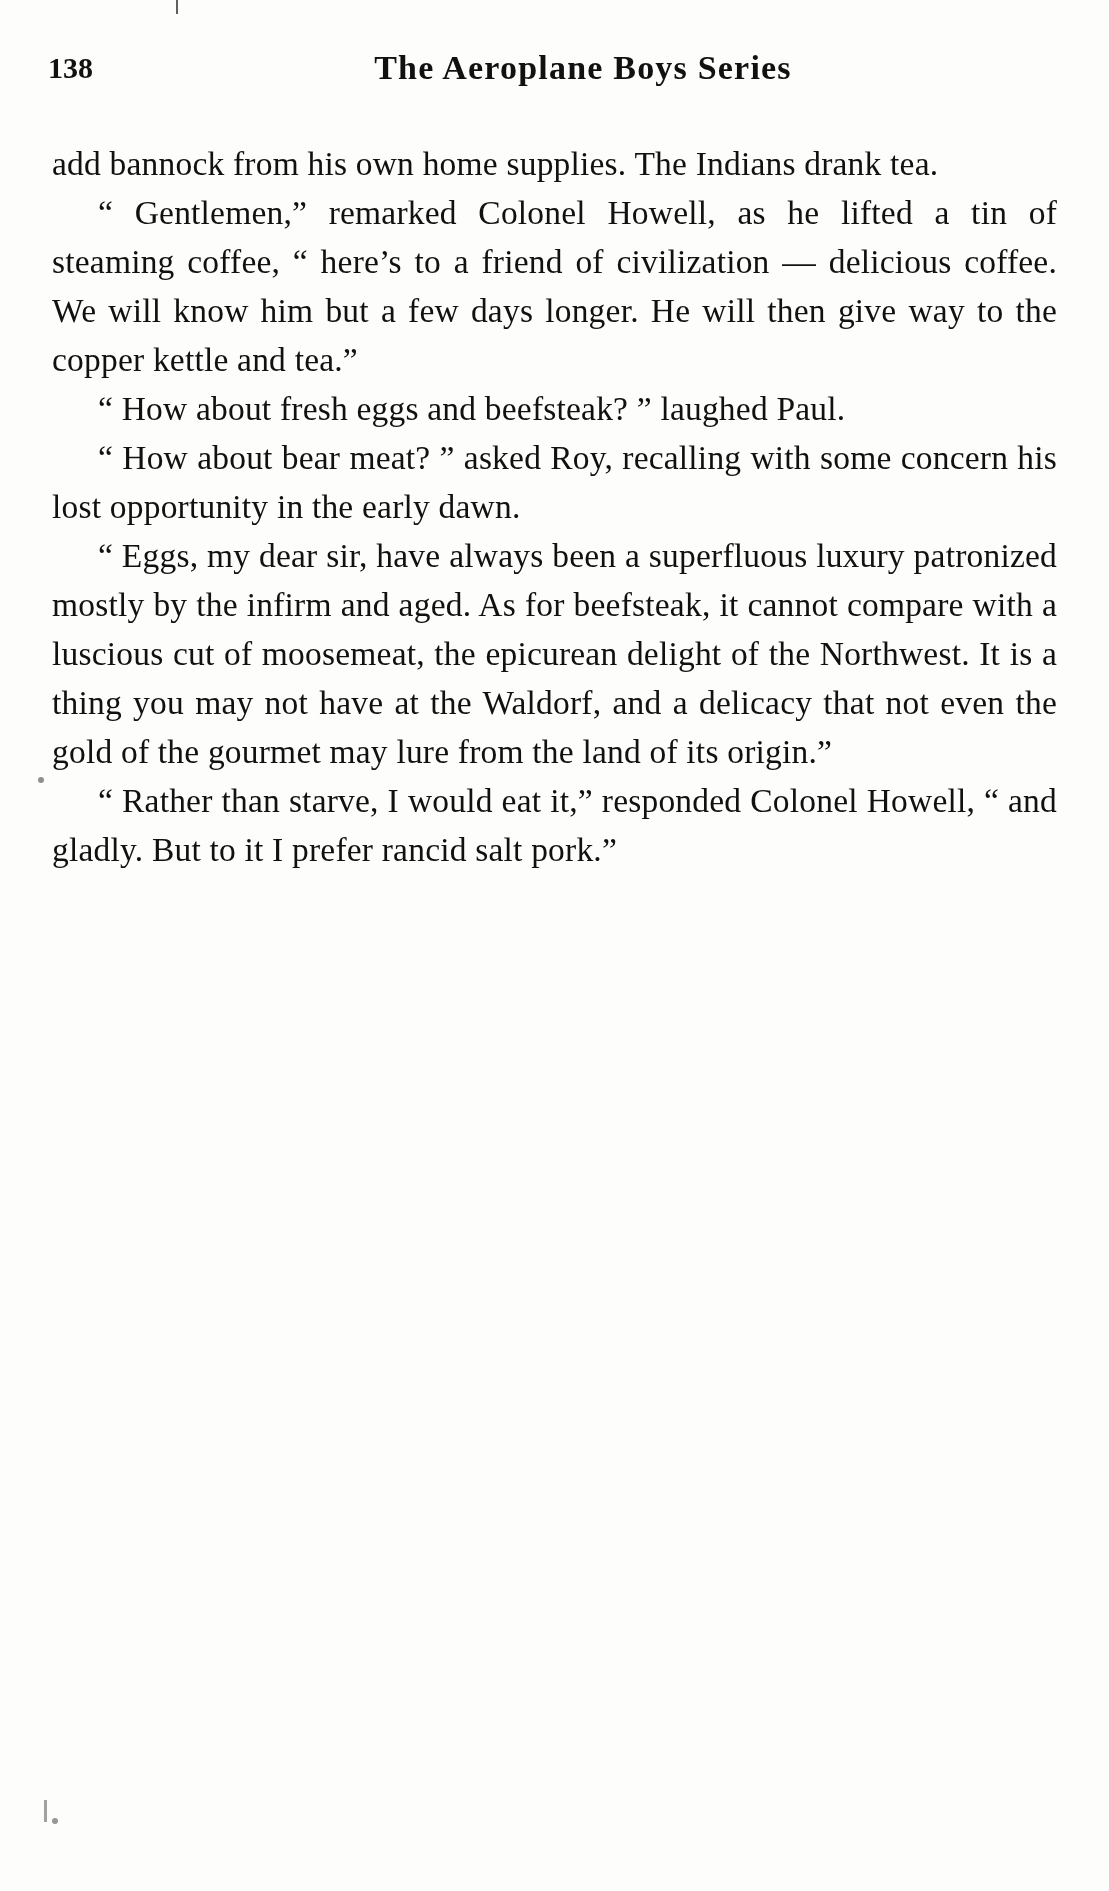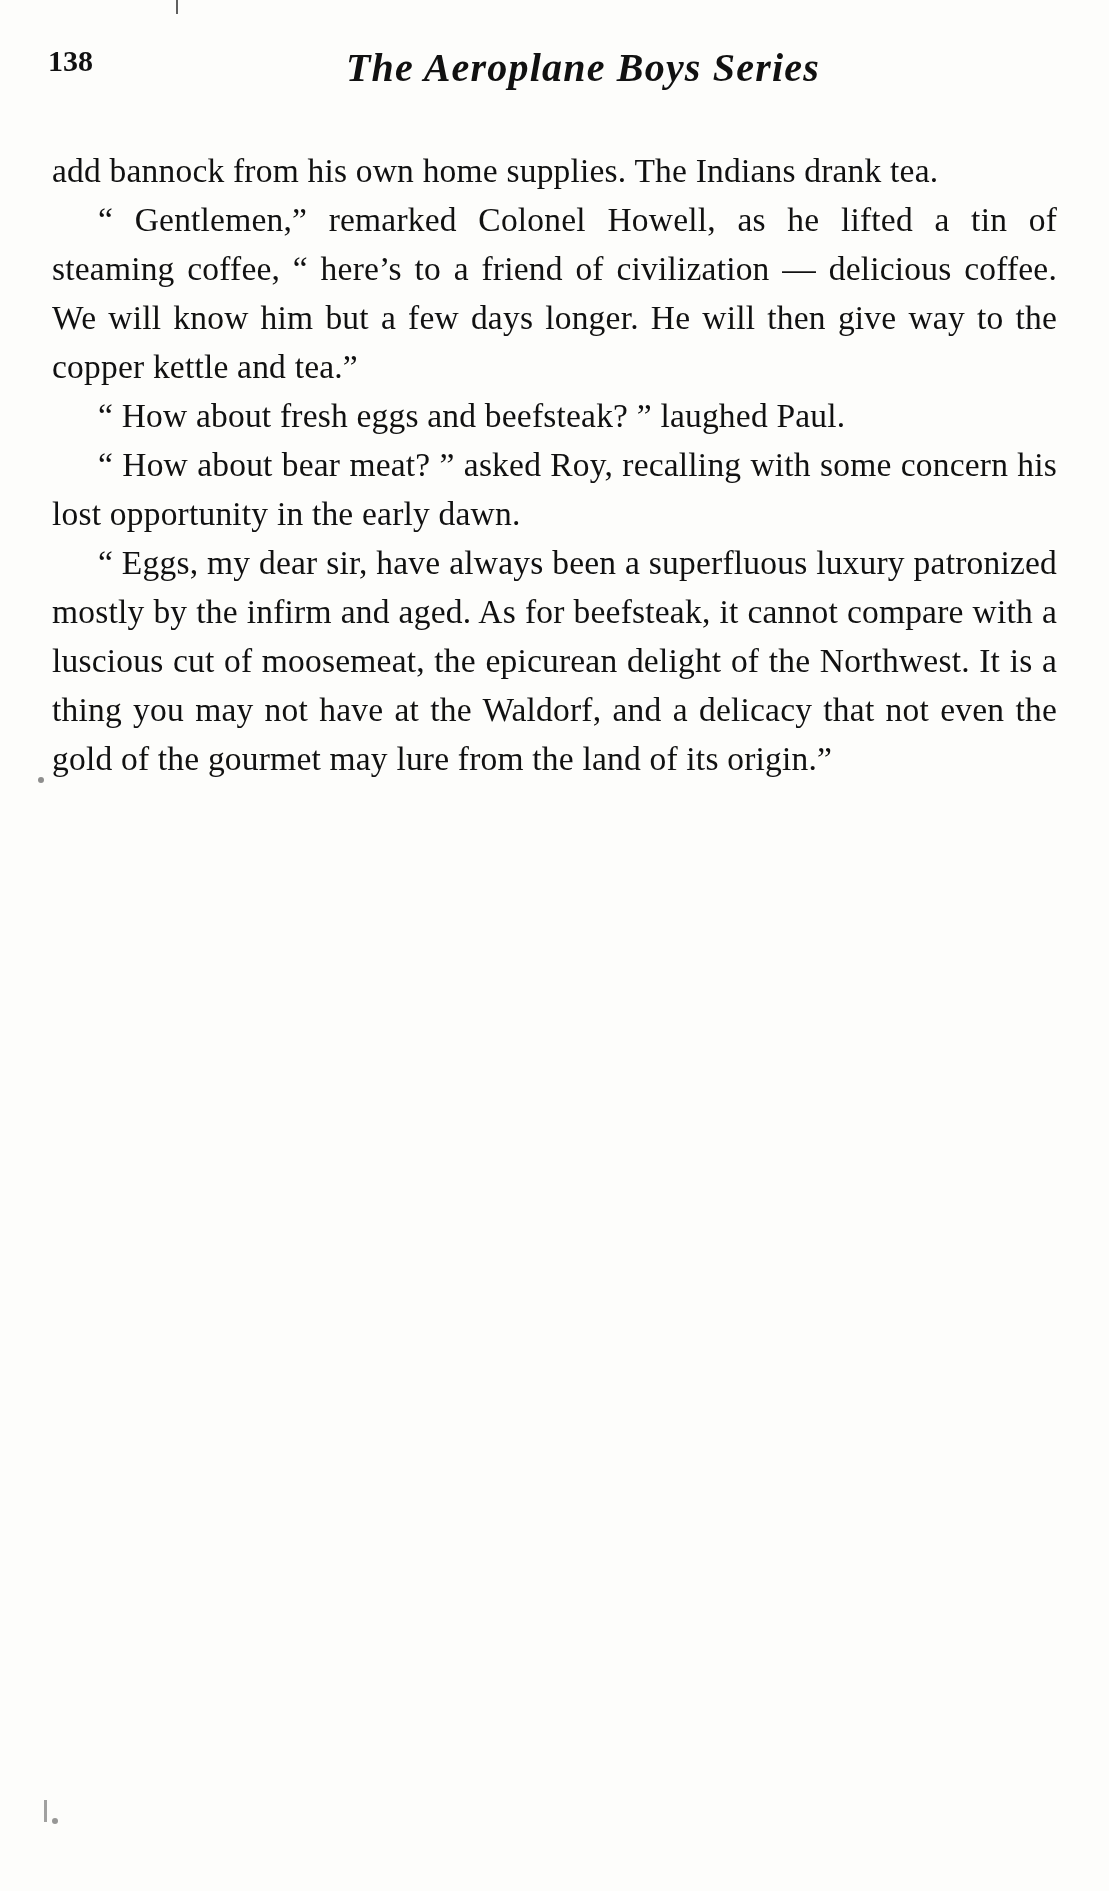--- a/index.html
+++ b/index.html
@@ -26,41 +26,40 @@
     background: #2b2b2b;
     opacity: 0.75;
   }
   .header {
     position: absolute;
     top: 44px;
     left: 48px;
     right: 48px;
     height: 48px;
     display: flex;
-    align-items: flex-start;
+    align-items: center;
     gap: 37px;
   }
   .folio {
     font-weight: bold;
     font-size: 30px;
     letter-spacing: 0px;
     width: 120px;
   }
   .running-title {
     flex: 1;
     text-align: center;
-    font-style: italic;
     font-weight: bold;
-    font-size: 40px;
+    font-size: 34px;
     letter-spacing: 1.2px;
     padding-right: 100px;
   }
   .body {
     position: absolute;
-    top: 146px;
+    top: 139px;
     left: 52px;
     width: 1005px;
   }
   p {
     margin: 0;
     font-size: 33.5px;
     line-height: 49px;
     text-align: justify;
     text-justify: inter-word;
     letter-spacing: 0.2px;
@@ -99,19 +98,20 @@
     <div class="folio">138</div>
     <div class="running-title">The Aeroplane Boys Series</div>
   </div>
 
   <div class="body">
     <p class="noexpand">add bannock from his own home supplies.  The Indians drank tea.</p>
     <p class="indent noexpand">“ Gentlemen,” remarked Colonel Howell, as he lifted a tin of steaming coffee, “ here’s to a friend of civilization — delicious coffee.  We will know him but a few days longer.  He will then give way to the copper kettle and tea.”</p>
     <p class="indent noexpand">“ How about fresh eggs and beefsteak? ” laughed Paul.</p>
     <p class="indent noexpand">“ How about bear meat? ” asked Roy, recalling with some concern his lost opportunity in the early dawn.</p>
     <p class="indent noexpand">“ Eggs, my dear sir, have always been a superfluous luxury patronized mostly by the infirm and aged.  As for beefsteak, it cannot compare with a luscious cut of moosemeat, the epicurean delight of the Northwest.  It is a thing you may not have at the Waldorf, and a delicacy that not even the gold of the gourmet may lure from the land of its origin.”</p>
+    <p class="indent noexpand">“ Rather than starve, I would eat it,” responded Colonel Howell, “ and gladly.  But to it I prefer rancid salt pork.”</p>
   </div>
 
   <div class="stray-mark mark-1"></div>
   <div class="stray-mark mark-2"></div>
   <div class="stray-mark mark-3"></div>
 
 </div>
 
 </body></html>

